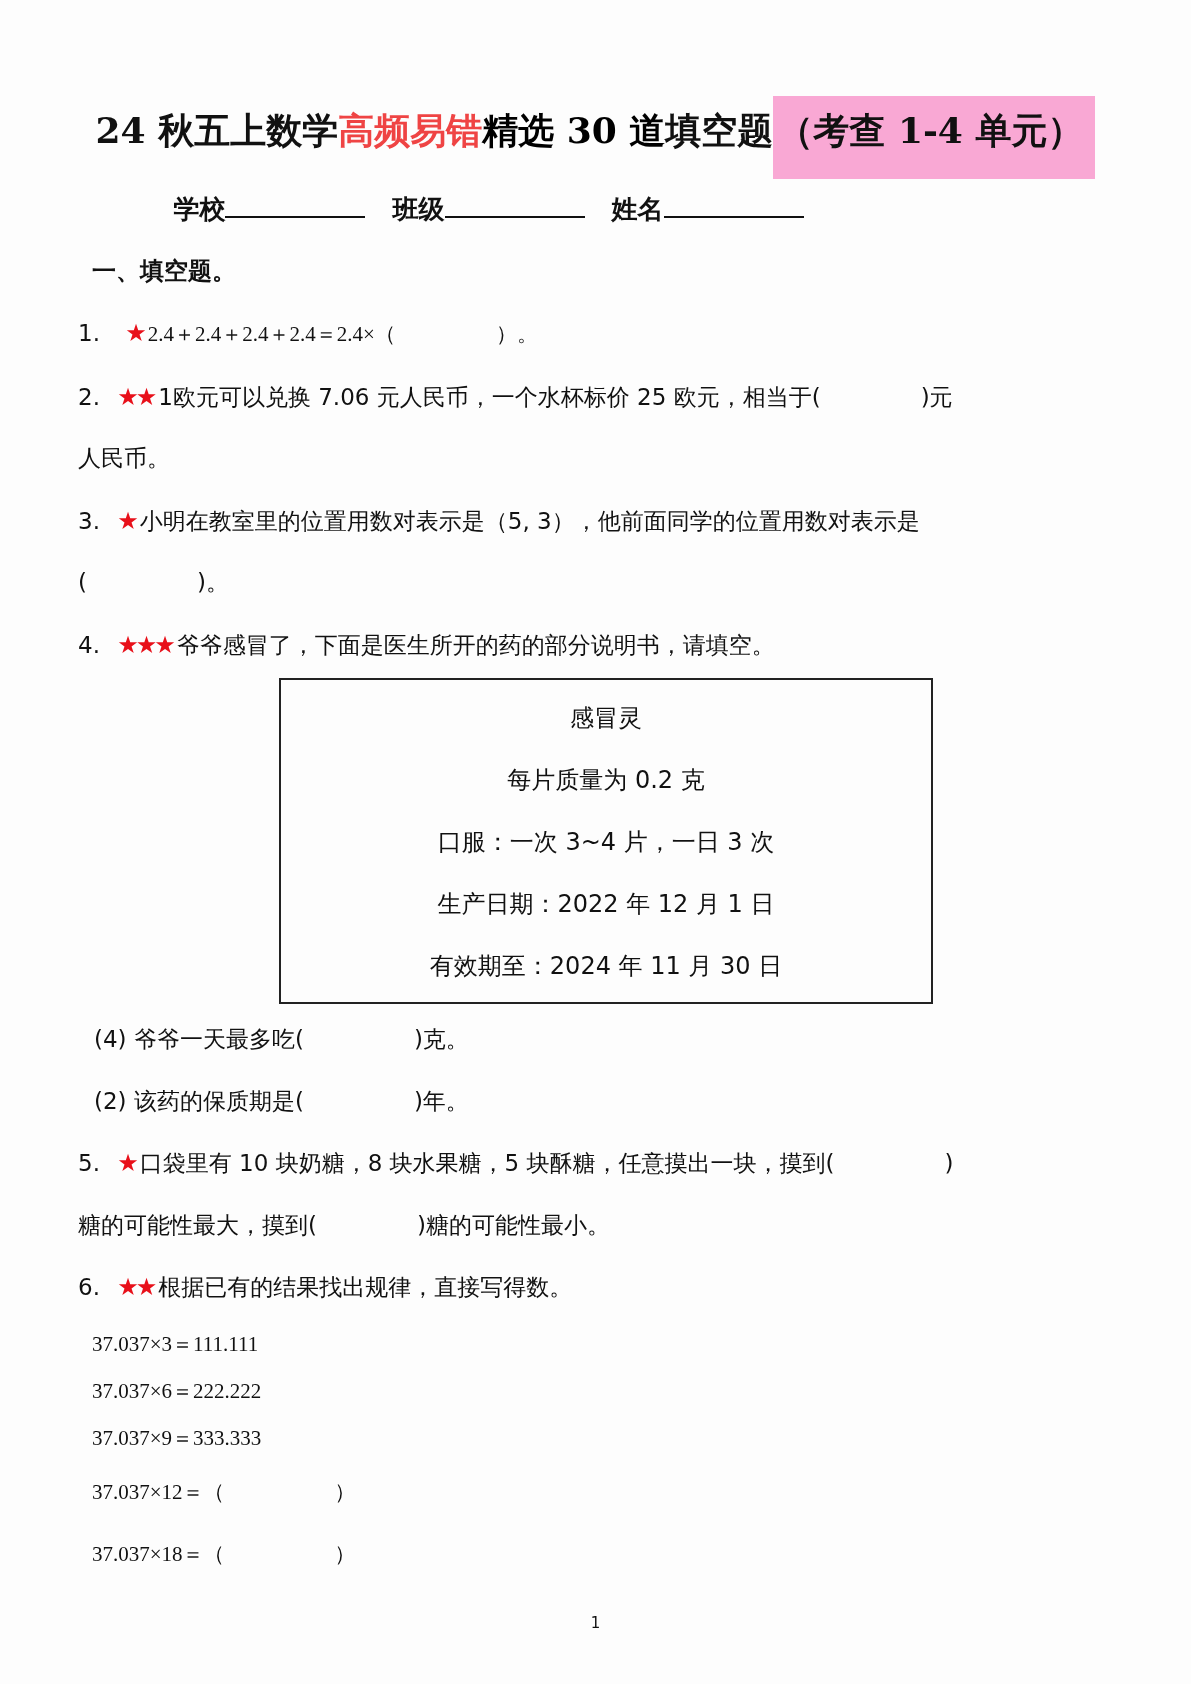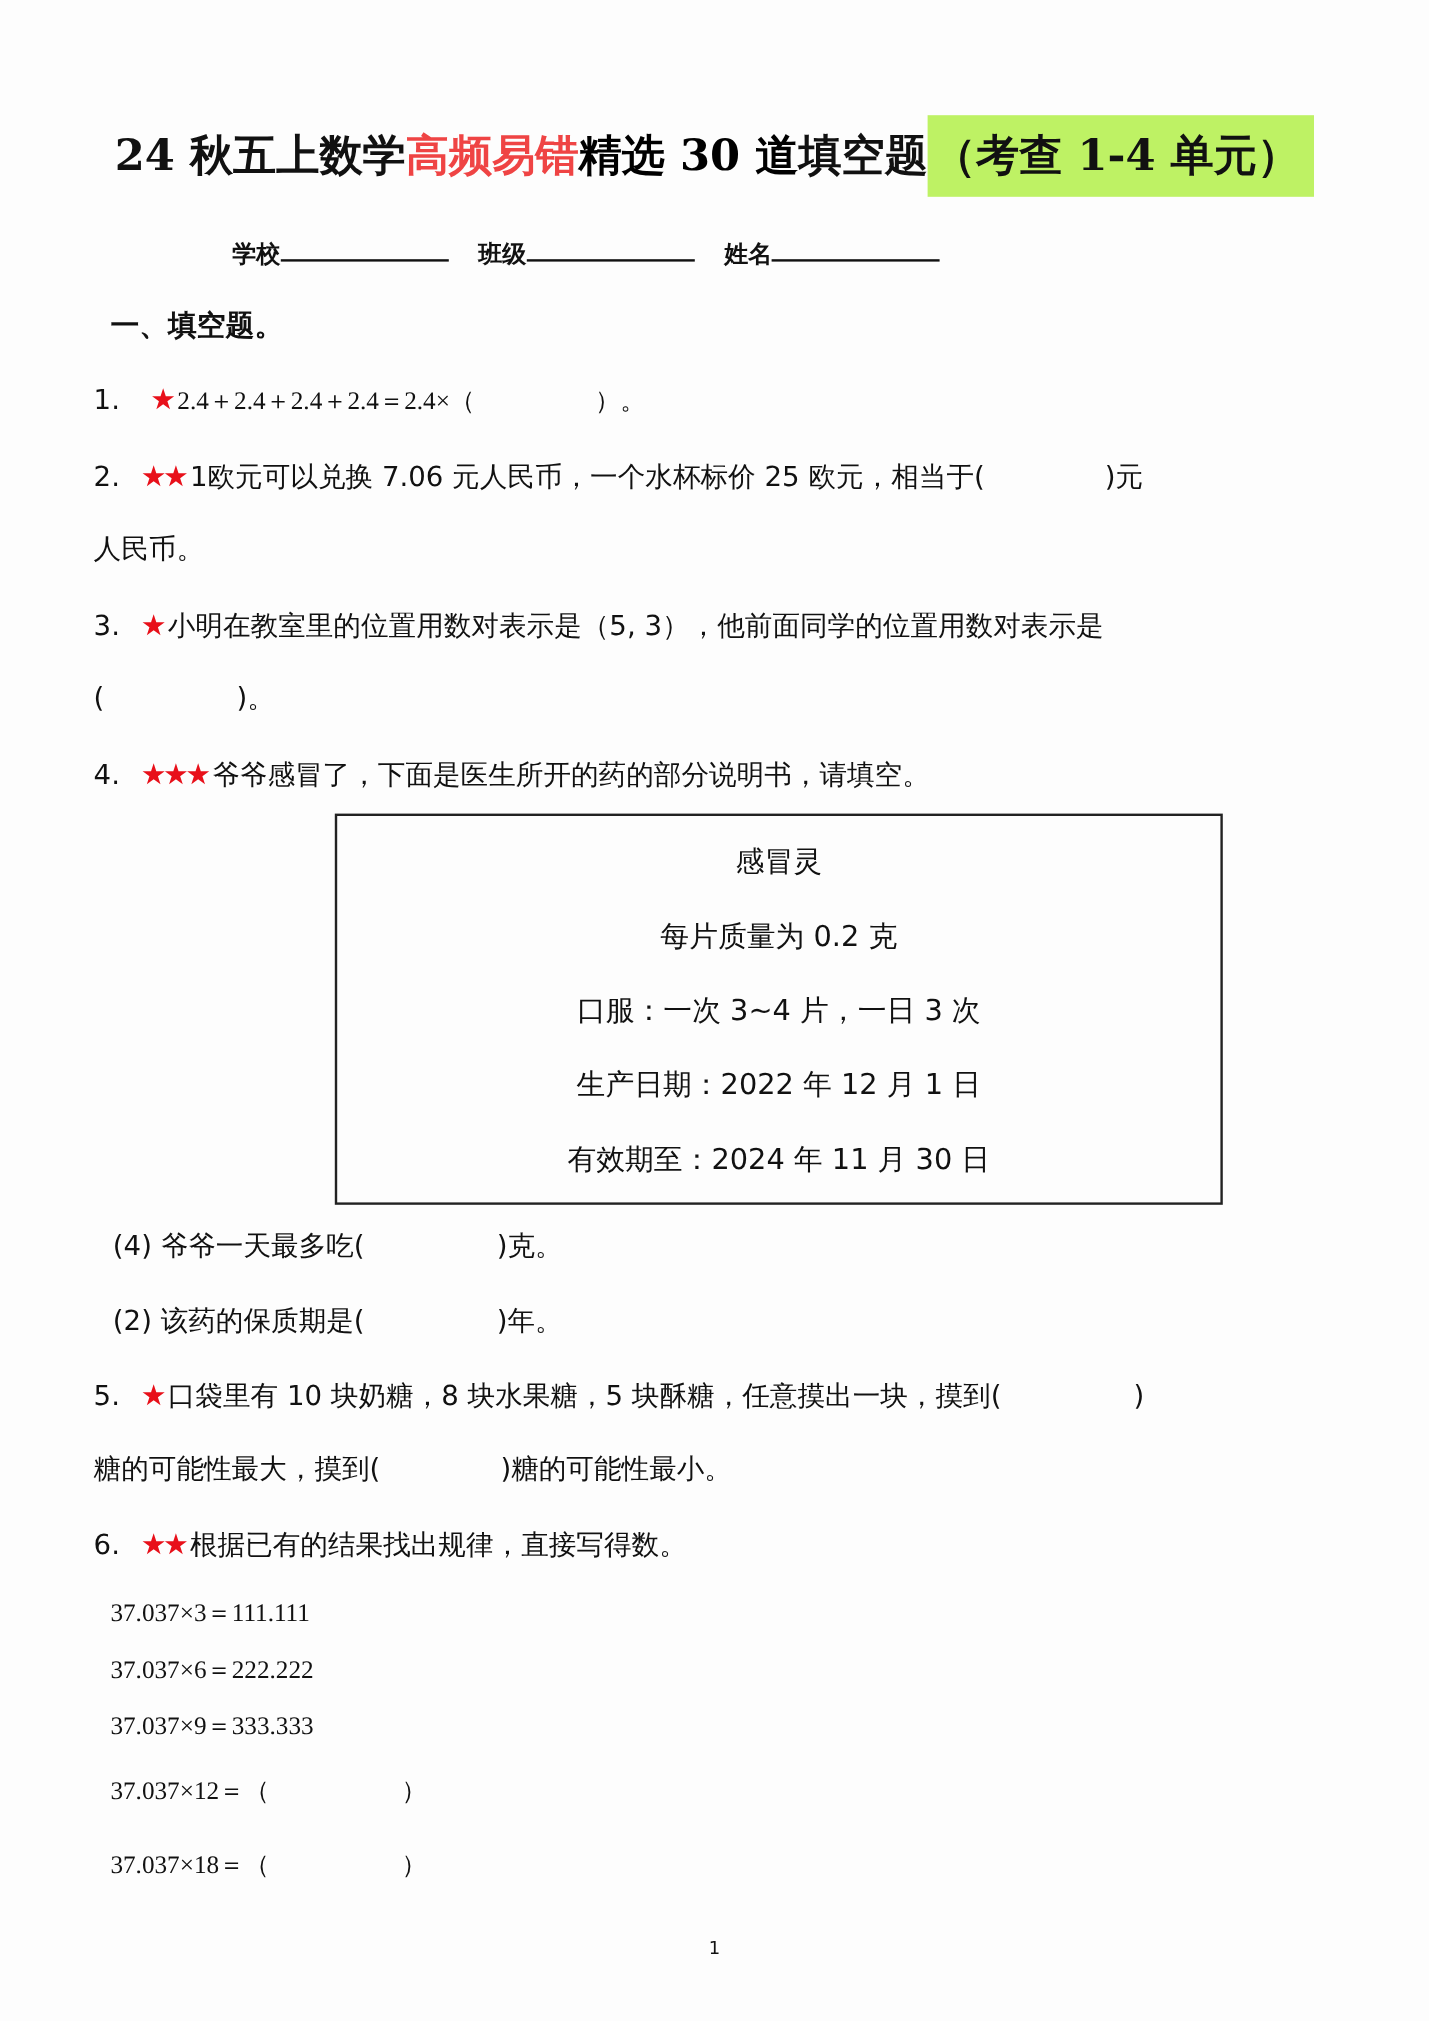--- a/index.html
+++ b/index.html
@@ -4,30 +4,30 @@
 <style>
   html, body { margin: 0; padding: 0; background: #fdfdfd; }
   body { width: 1191px; height: 1684px; position: relative; overflow: hidden;
          font-family: "DejaVu Sans", sans-serif; color: #111; }
   .abs { position: absolute; }
   .title { left: 0; top: 96px; width: 1191px; height: 68px; text-align: center; white-space: nowrap;
            font-family: "DejaVu Serif", serif; font-weight: bold; font-size: 36px; line-height: 68px; }
   .title .black { color: #111; }
   .title .red { color: #ef4444; }
   .title .navy { color: #000000; }
-  .title .hl { background: #bef264; padding: 0 12px 0 4px; display: inline-block; height: 68px; }
-  .info { left: 0; top: 186px; width: 977px; text-align: center; font-size: 20px; font-weight: bold; line-height: 46px; }
+  .title .hl { background: #f9a8d4; padding: 0 12px 15px 4px; display: inline-block; height: 68px; }
+  .info { left: 0; top: 186px; width: 977px; text-align: center; font-size: 26px; font-weight: bold; line-height: 46px; }
   .info .lbl { display: inline-block; }
   .info .line { display: inline-block; width: 140px; border-bottom: 2px solid #111; height: 30px; margin-right: 18px; vertical-align: baseline; }
   .sec { left: 92px; top: 255px; font-size: 24px; font-weight: bold; font-family: "DejaVu Serif", serif; }
   .q { left: 78px; font-size: 23px; white-space: nowrap; line-height: 30px; }
   .star { color: #e8101a; font-size: 24px; letter-spacing: -3px; margin-right: 4px; }
   .math { font-family: "Liberation Serif", serif; font-size: 21px; }
   .blank { display: inline-block; }
-  .box { left: 279px; top: 678px; width: 740px; height: 326px; border: 2px solid #222; box-sizing: border-box; }
+  .box { left: 279px; top: 678px; width: 654px; height: 326px; border: 2px solid #222; box-sizing: border-box; }
   .box .row { position: absolute; left: 0; width: 100%; text-align: center; font-size: 24px; }
   .eq { left: 92px; font-family: "Liberation Serif", serif; font-size: 21px; white-space: nowrap; }
   .pagenum { left: 0; width: 1191px; top: 1614px; text-align: center; font-size: 15px; }
 </style>
 </head>
 <body>
 
 <div class="abs title">
   <span class="black">24 秋五上数学</span><span class="red">高频易错</span><span class="navy">精选 30 道</span><span class="black">填空题</span><span class="hl">（考查 1-4 单元）</span>
 </div>

